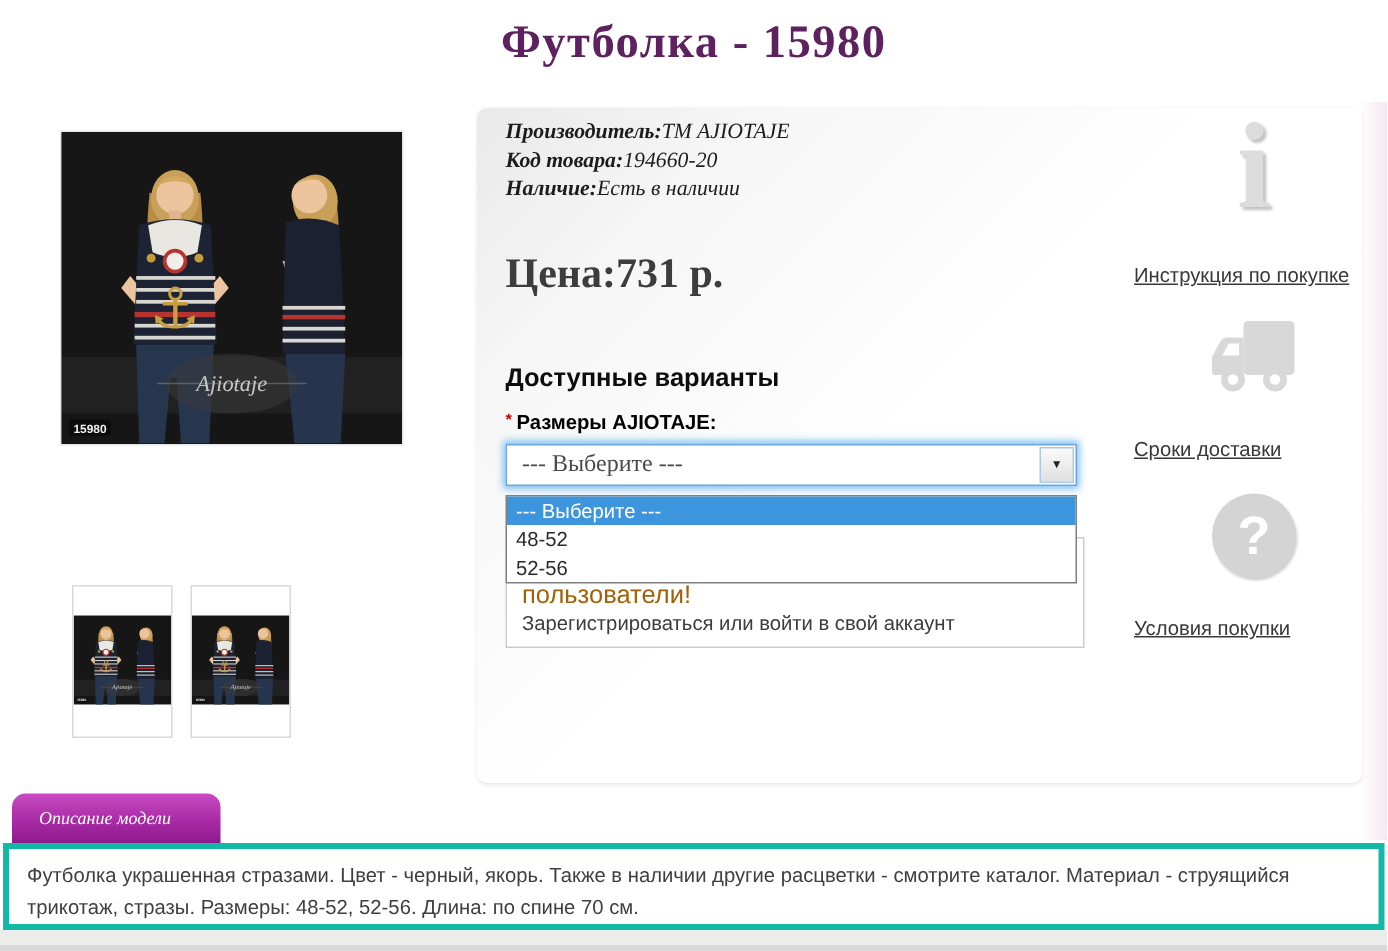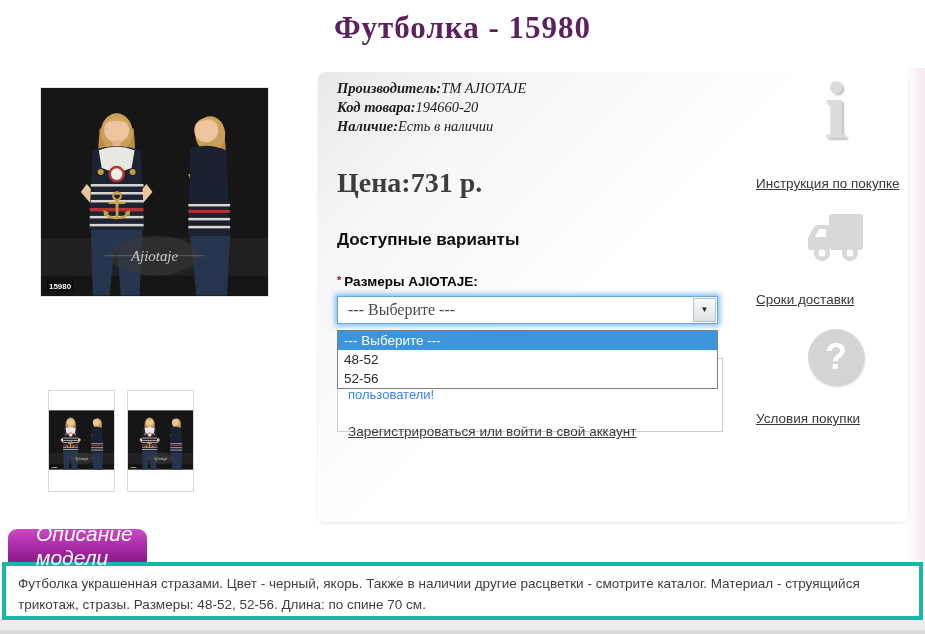--- a/index.html
+++ b/index.html
@@ -25,21 +25,21 @@
     border-radius:7px;
     background:linear-gradient(135deg,#e9e9e9 0%,#f6f6f6 18%,#ffffff 48%);
     box-shadow:0 1px 3px rgba(0,0,0,0.10);}
   .info-block{position:absolute;left:337px;top:79px;
     font-family:"Liberation Serif","DejaVu Serif",serif;font-style:italic;
     font-size:14.5px;line-height:19px;color:#1c1c1c;}
   .info-line b{margin-right:0;}
   .price{position:absolute;left:337px;top:167px;
     font-family:"Liberation Serif","DejaVu Serif",serif;font-weight:bold;
     font-size:28px;color:#3d3d3d;}
-  .variants-heading{position:absolute;left:337px;top:230px;font-size:17px;
+  .variants-heading{position:absolute;left:337px;top:242px;font-size:17px;
     font-weight:bold;color:#0d0d0d;}
   .size-label{position:absolute;left:337px;top:274px;font-size:13.5px;
     font-weight:bold;color:#000;}
   .size-label .req{color:#cc0000;font-size:11px;vertical-align:top;margin-right:3px;}
 
   
   .size-select{position:absolute;left:337px;top:296px;width:381px;height:28px;
     background:#fff;border:1px solid #6aa6e3;box-sizing:border-box;display:flex;
     align-items:center;box-shadow:0 0 5px 2px rgba(82,168,236,0.75);z-index:15;}
   .select-value{flex:1;padding-left:10px;
@@ -53,22 +53,22 @@
   .options{position:absolute;left:337px;top:330px;width:381px;background:#fff;
     border:1px solid #7f7f7f;box-sizing:border-box;z-index:30;}
   .option{height:19px;line-height:19px;padding:0 6px;font-size:13.5px;color:#2a2a2a;
     white-space:nowrap;overflow:hidden;}
   .option.selected{background:#3c95dd;color:#fff;}
 
   
   .login-box{position:absolute;left:337px;top:358px;width:386px;height:74px;
     background:#fff;border:1px solid #ccc;box-sizing:border-box;z-index:5;
     padding:28px 10px 0 10px;}
-  .login-note{font-size:13px;color:#3b82f6;margin-bottom:20px;}
-  .login-link{font-size:13.5px;color:#3c3c3c;text-decoration:underline;cursor:pointer;}
+  .login-note{font-size:17px;color:#a16207;margin-bottom:0;}
+  .login-link{font-size:13.5px;color:#3c3c3c;cursor:pointer;}
 
   
   .help-item-icon{position:absolute;left:756px;width:160px;text-align:center;}
   .icon-i{top:78px;font-family:"Liberation Serif","DejaVu Serif",serif;
     font-weight:bold;font-size:82px;line-height:66px;color:#dcdcdc;
     text-shadow:2px 2px 2px #c2c2c2;}
   .icon-truck{top:212px;}
   .icon-question{top:329px;}
   .qcircle{display:inline-block;width:56px;height:56px;border-radius:50%;
     background:#d4d4d4;box-shadow:1px 2px 2px #cfcfcf;line-height:56px;
@@ -80,23 +80,23 @@
 
   
   .edge-tint{position:absolute;left:906px;top:68px;width:19px;height:492px;
     background:linear-gradient(to right,rgba(246,233,244,0),#f5e7f2);}
 
   
   .desc-tab{position:absolute;left:8px;top:529px;width:139px;height:33px;
     border-radius:9px 9px 0 0;
     background:linear-gradient(#ca4cc3,#a82aa5 55%,#8d1b8d);
     display:flex;align-items:center;cursor:pointer;z-index:3;}
-  .desc-tab span{padding-left:28px;color:#fff;
-    font-family:Liberation Sans, sans-serif;font-style:italic;
-    font-size:21px;}
+  .desc-tab span{padding-left:18px;color:#fff;
+    font-family:Liberation Serif, serif;font-style:italic;
+    font-size:12px;}
   .desc-box{position:absolute;left:2px;top:562px;width:921px;height:58px;
     background:#fff;border:4px solid #14b8a6;box-sizing:border-box;}
   .desc-box p{margin:7px 12px;font-size:13.5px;line-height:21px;color:#3f3f3f;}
   .footer-strip{position:absolute;left:0;top:620px;width:925px;height:14px;
     background:#ececeb;}
   .footer-strip .darker{position:absolute;left:0;bottom:0;width:925px;height:4px;
     background:#d9d9d9;}
 </style>
 </head>
 <body>

